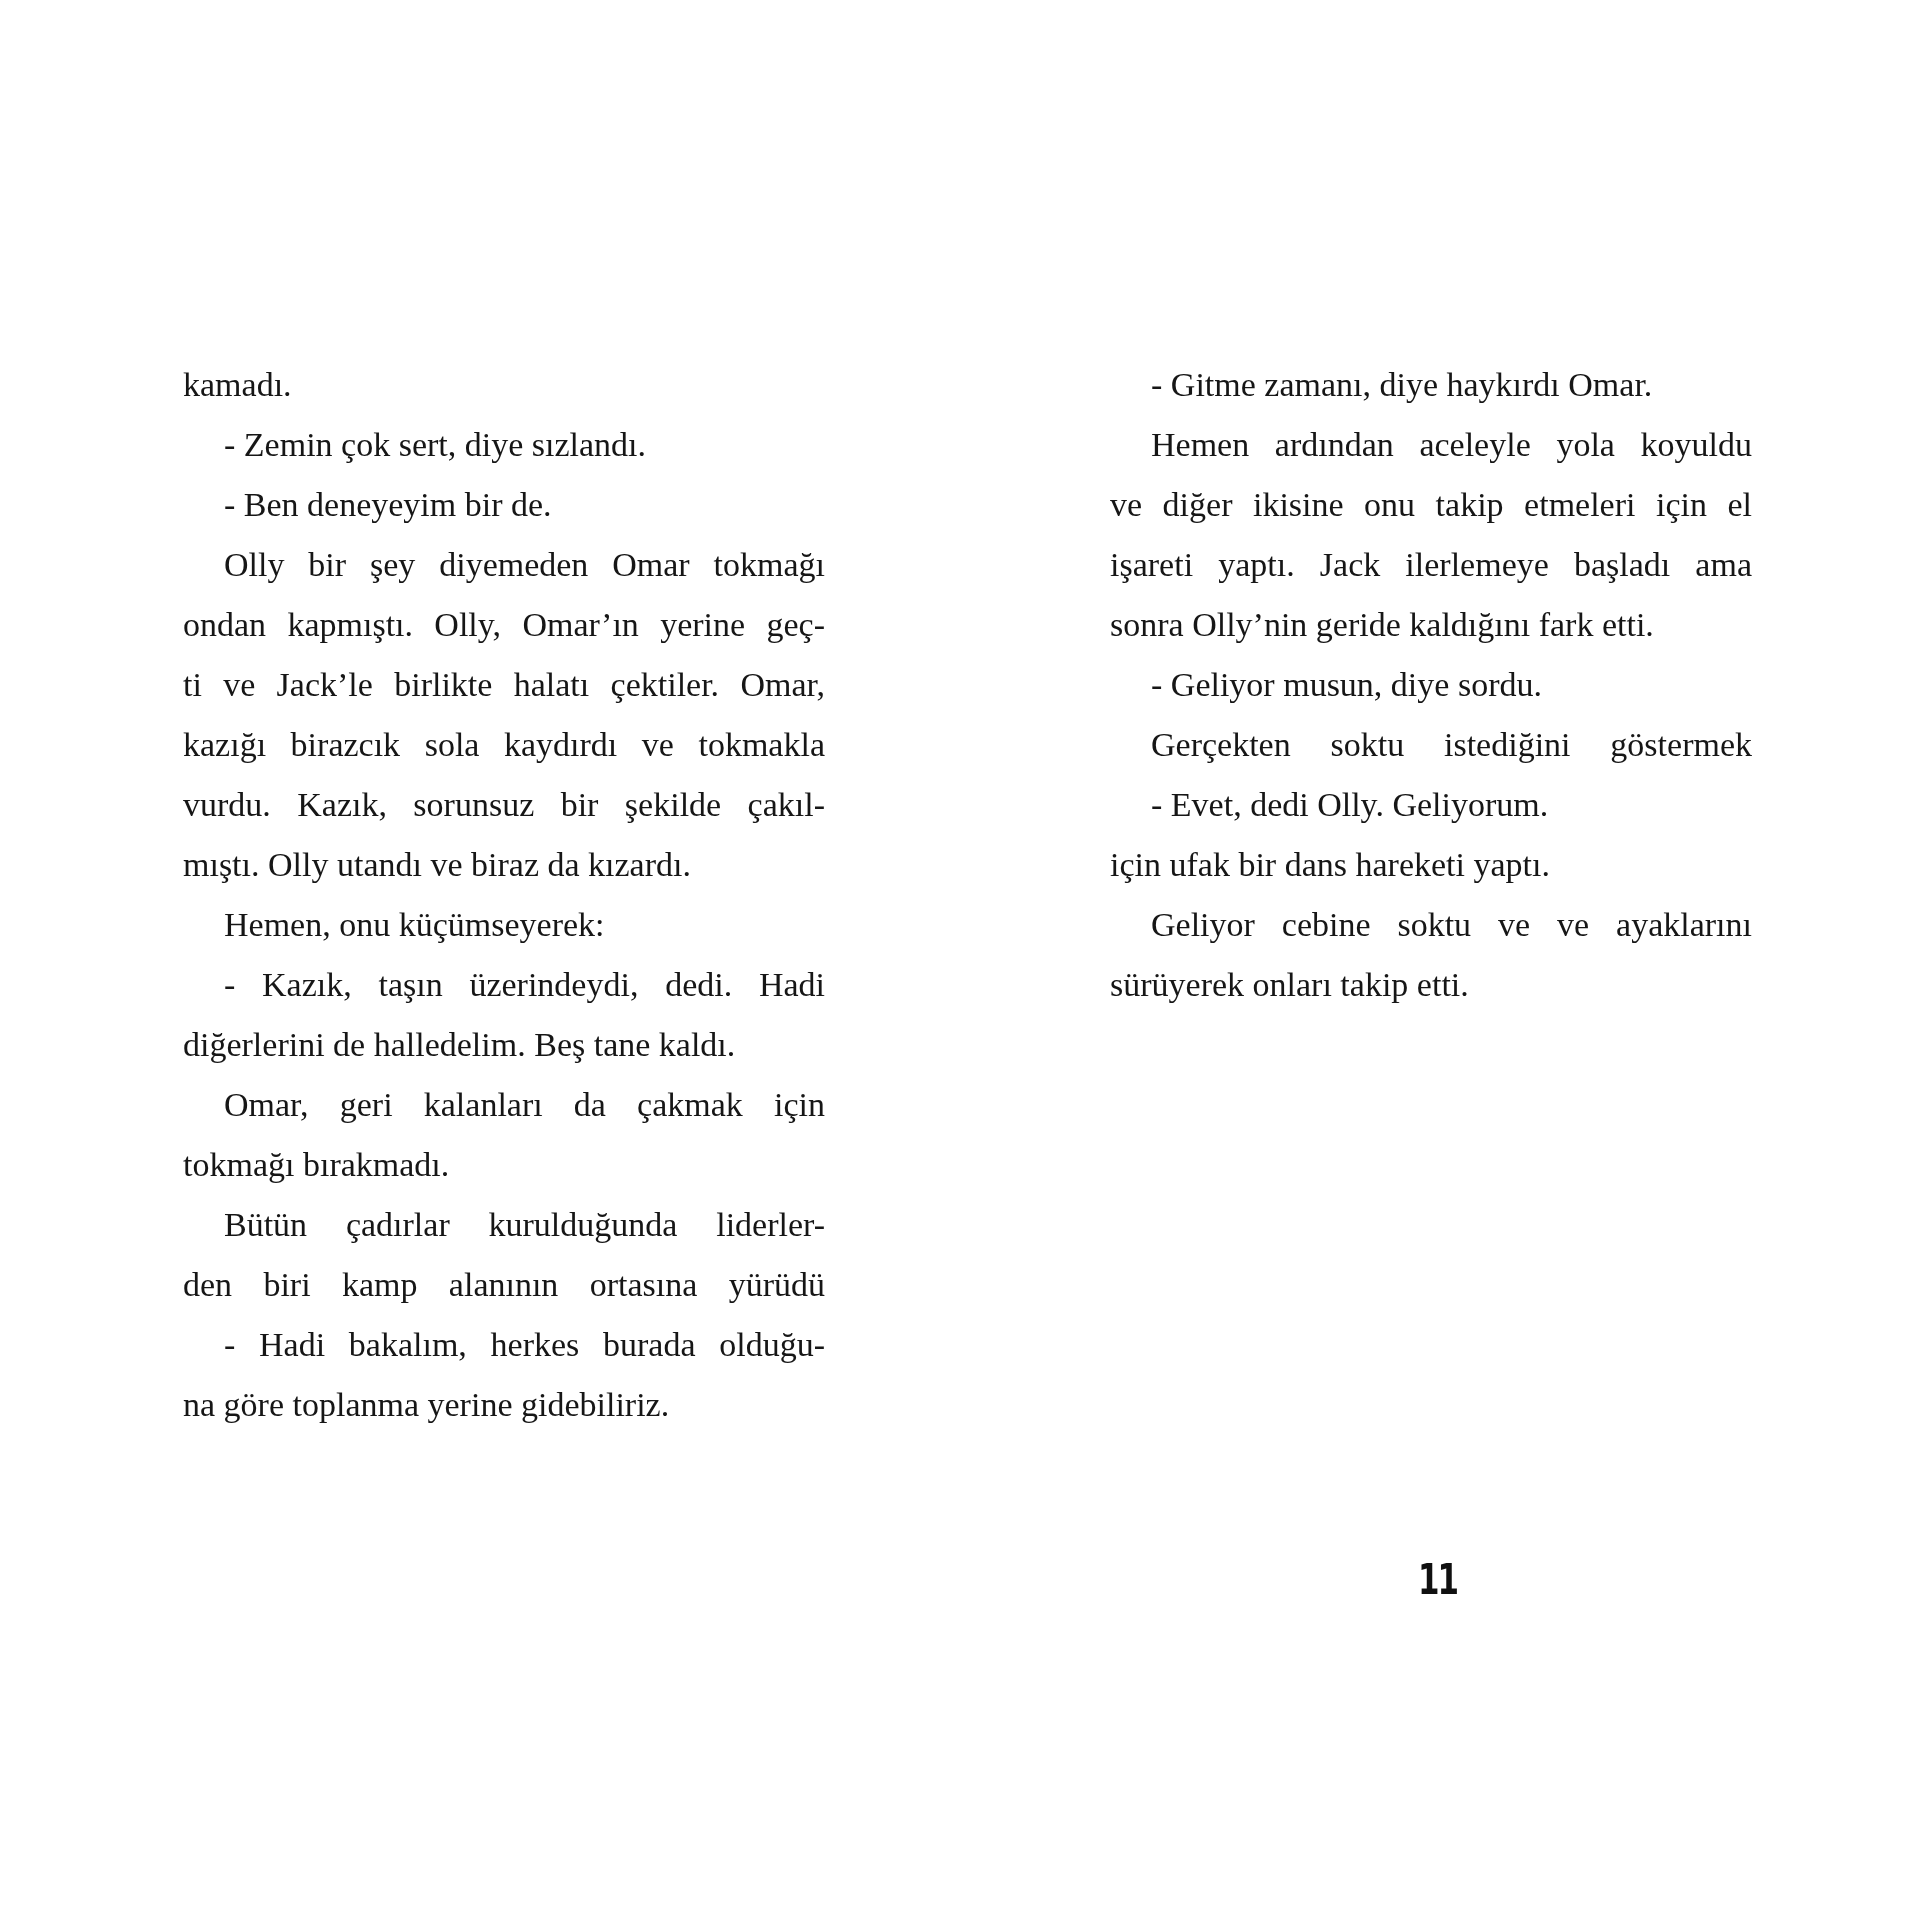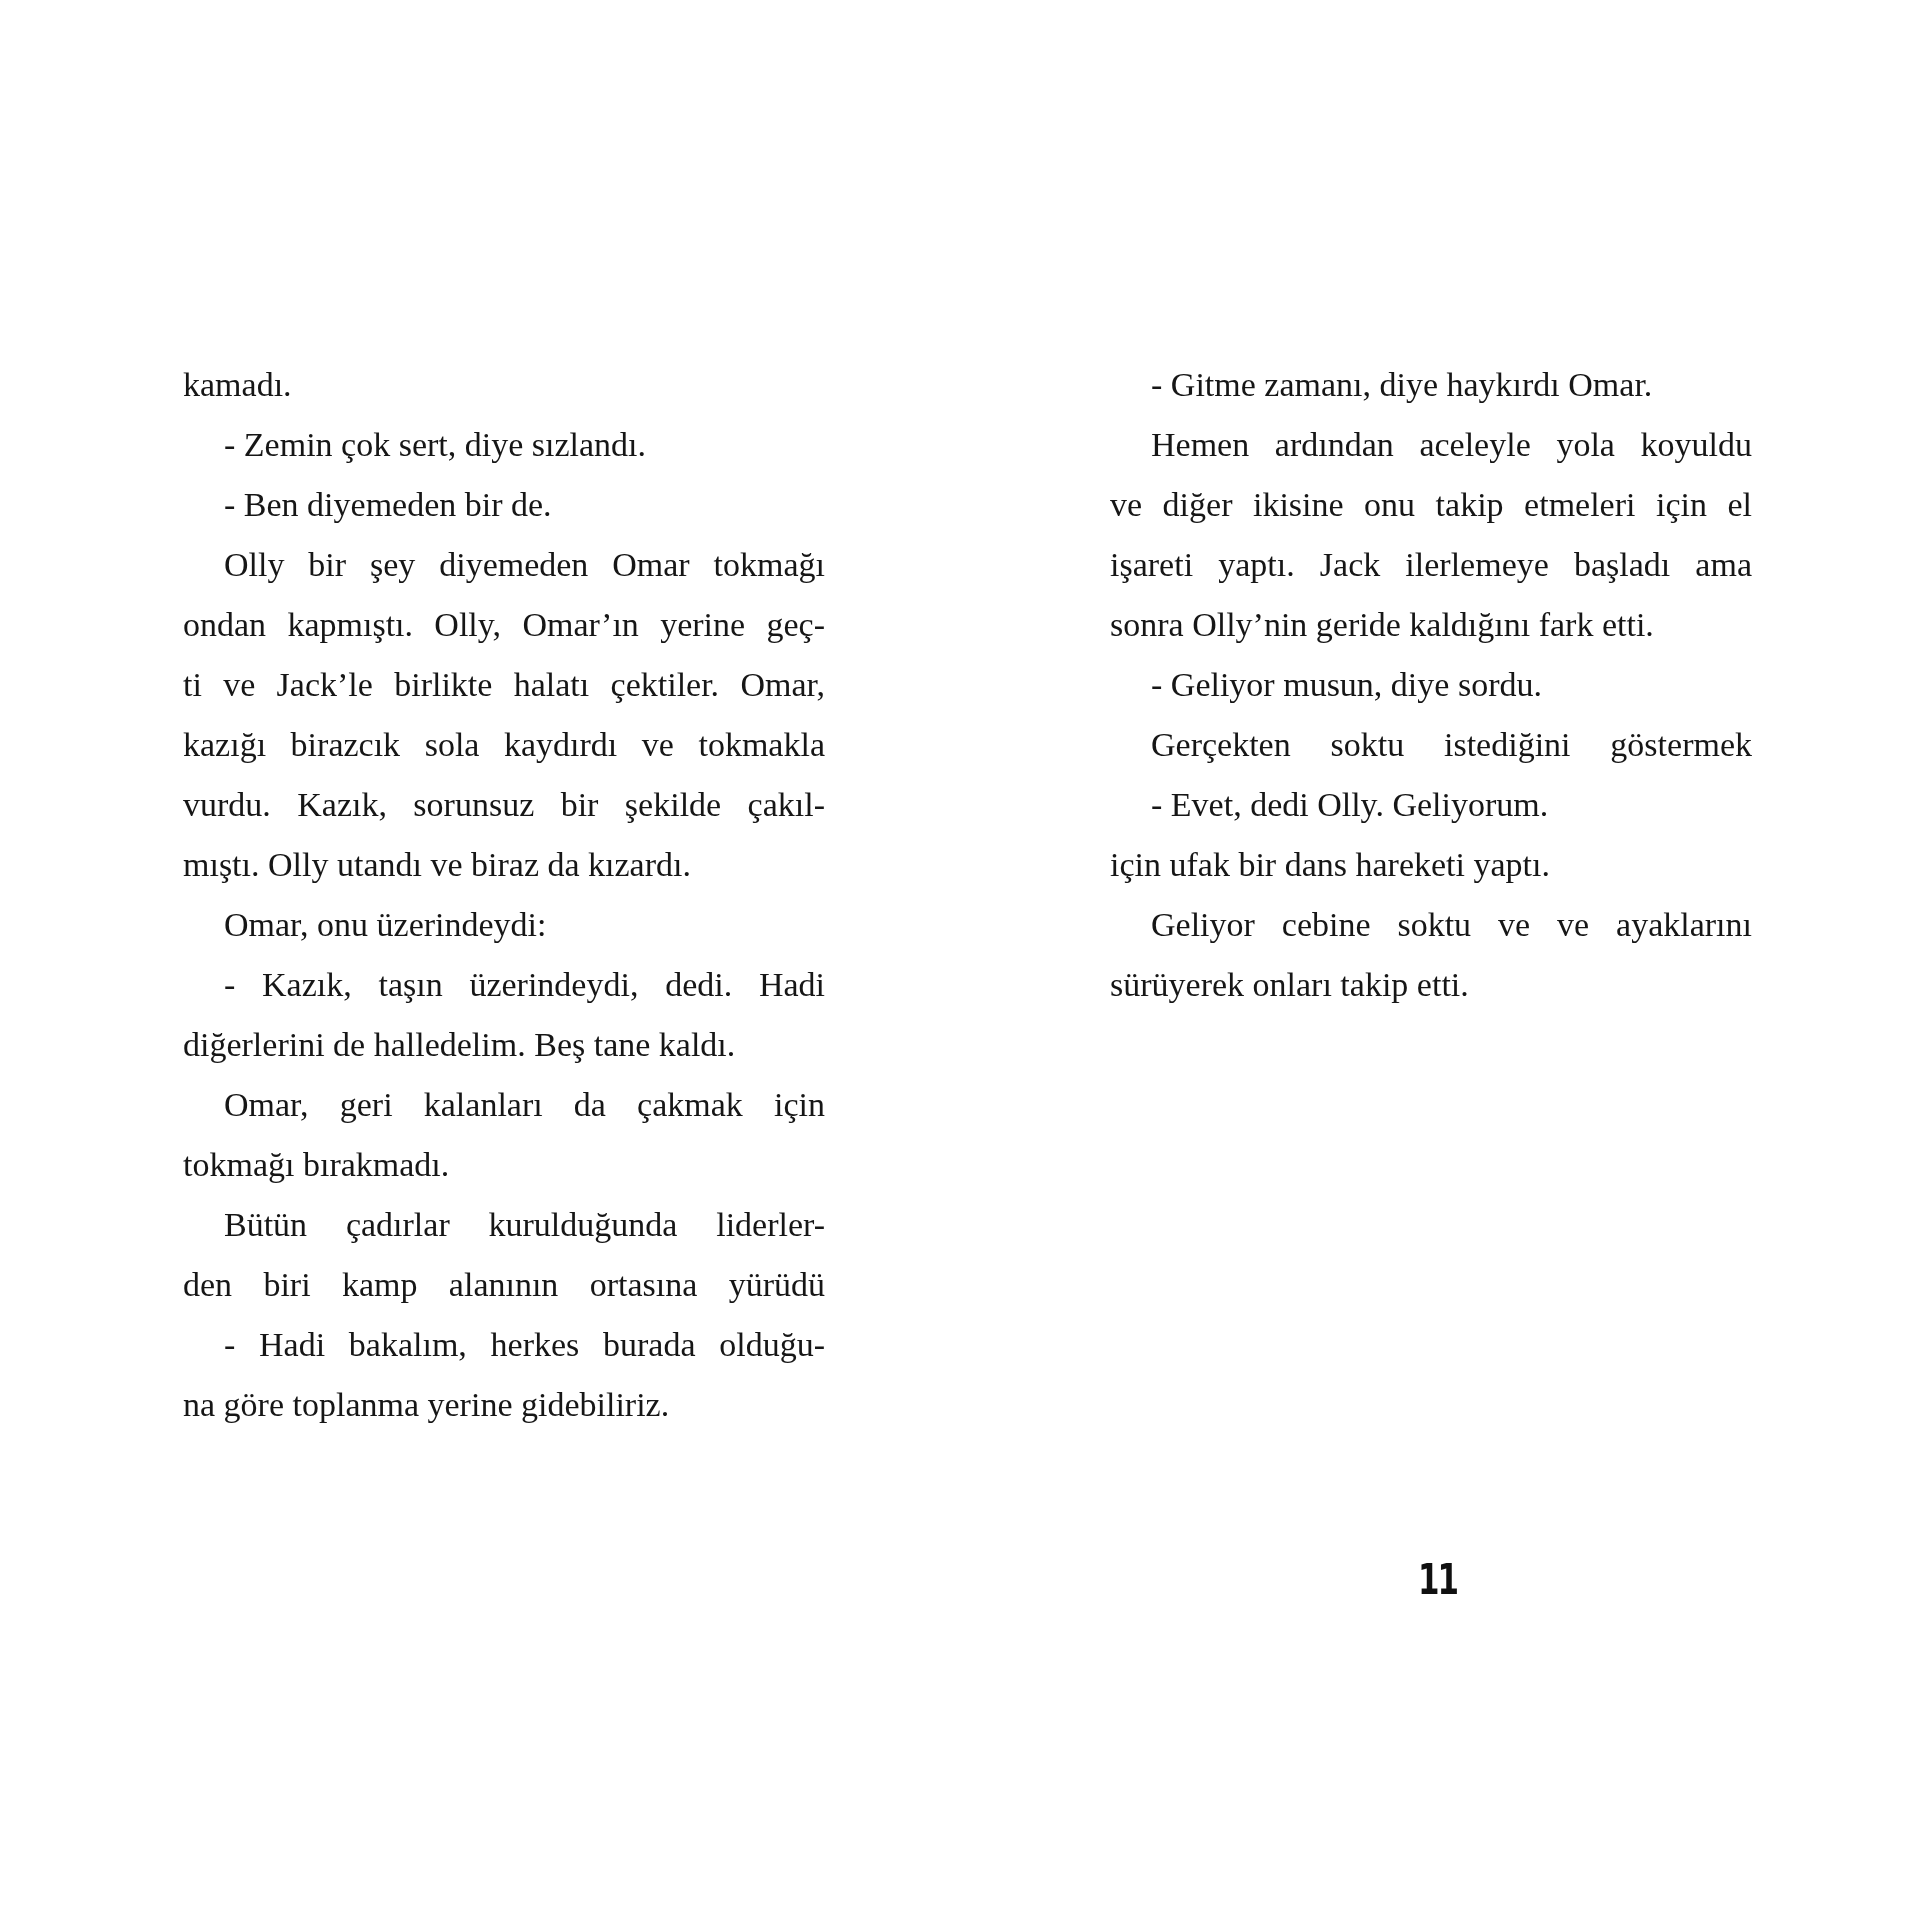--- a/index.html
+++ b/index.html
@@ -52,28 +52,28 @@
   }
 </style>
 </head>
 <body>
 
 <div class="page">
 
   <div class="column column-left">
     <div class="line">kamadı.</div>
     <div class="line indent">- Zemin çok sert, diye sızlandı.</div>
-    <div class="line indent">- Ben diyemeden bir de.</div>
+    <div class="line indent">- Ben deneyeyim bir de.</div>
     <div class="line indent fill">Olly bir şey diyemeden Omar tokmağı</div>
     <div class="line fill">ondan kapmıştı. Olly, Omar’ın yerine geç-</div>
     <div class="line fill">ti ve Jack’le birlikte halatı çektiler. Omar,</div>
     <div class="line fill">kazığı birazcık sola kaydırdı ve tokmakla</div>
     <div class="line fill">vurdu. Kazık, sorunsuz bir şekilde çakıl-</div>
     <div class="line">mıştı. Olly utandı ve biraz da kızardı.</div>
-    <div class="line indent">Omar, onu üzerindeydi:</div>
+    <div class="line indent">Hemen, onu küçümseyerek:</div>
     <div class="line indent fill">- Kazık, taşın üzerindeydi, dedi. Hadi</div>
     <div class="line">diğerlerini de halledelim. Beş tane kaldı.</div>
     <div class="line indent fill">Omar, geri kalanları da çakmak için</div>
     <div class="line">tokmağı bırakmadı.</div>
     <div class="line indent fill">Bütün çadırlar kurulduğunda liderler-</div>
     <div class="line fill">den biri kamp alanının ortasına yürüdü</div>
     <div class="line indent fill">- Hadi bakalım, herkes burada olduğu-</div>
     <div class="line">na göre toplanma yerine gidebiliriz.</div>
   </div>
 

